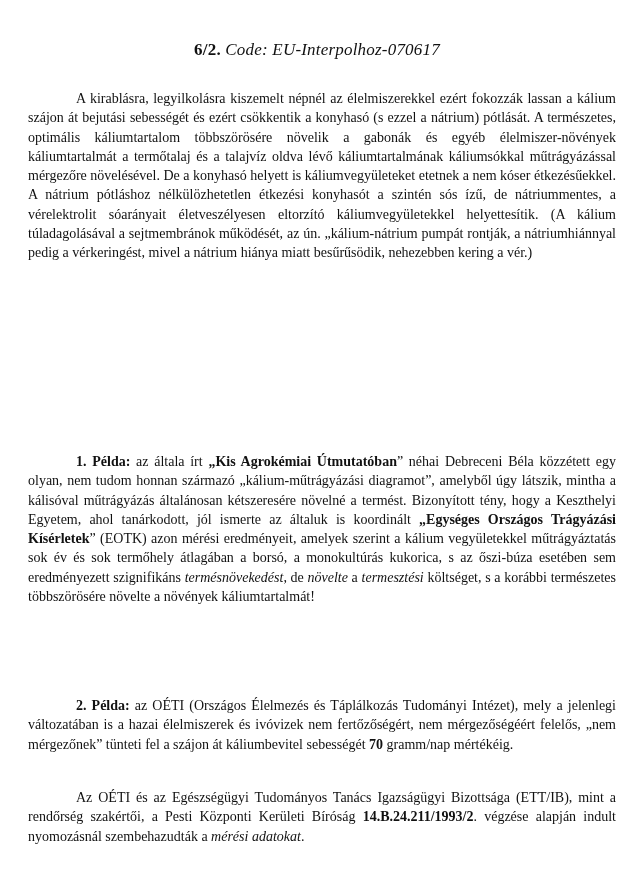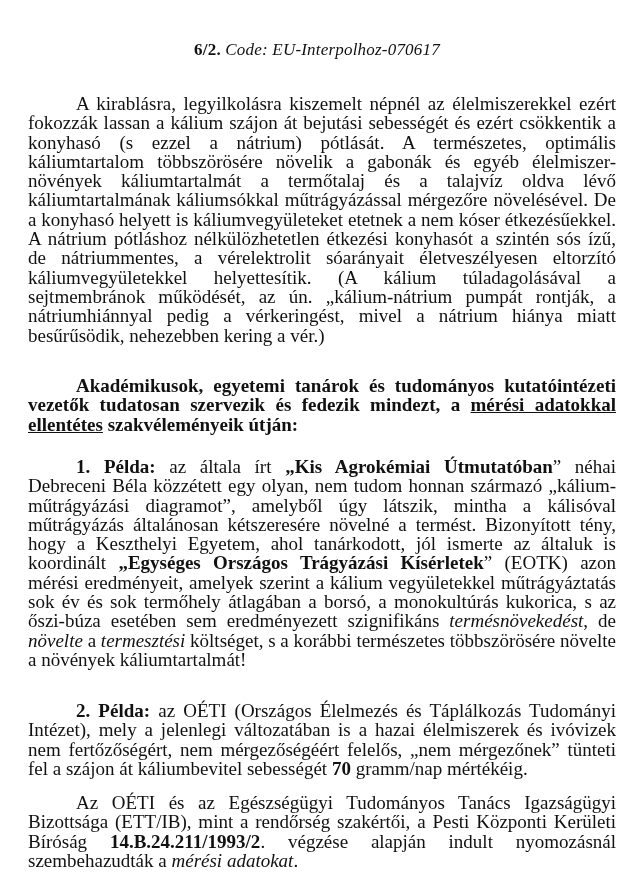--- a/index.html
+++ b/index.html
@@ -9,21 +9,21 @@
       color: #111111;
     }
     .page { position: absolute; left: 0; top: 0; width: 634px; height: 879px; }
     .header {
       position: absolute; top: 8px; left: 0; width: 634px; text-align: center;
       font-size: 17px; font-style: italic; letter-spacing: 0.2px; margin-top: 32px;
     }
     .header b { font-style: normal; font-weight: bold; }
     .para {
       position: absolute; left: 28px; width: 588px;
-      font-size: 19px; line-height: 19.3px; text-align: justify;
+      font-size: 14px; line-height: 19.3px; text-align: justify;
       text-align-last: left;
     }
     .para .indent { display: inline-block; width: 48px; }
     .bold { font-weight: bold; }
     .ital { font-style: italic; margin-top: 20px; }
     .u { text-decoration: underline; }
     #p1 { top: 75px; }
     #p2 { top: 357px; }
     #p3 { top: 438px; }
     #p4 { top: 682px; }
@@ -34,21 +34,20 @@
 
 <div class="page">
 
   <div class="header">
     <b>6/2.</b>
     <span>Code: EU-Interpolhoz-070617</span>
   </div>
 
   <p class="para" id="p1"><span class="indent"></span><span>A kirablásra, legyilkolásra kiszemelt népnél az élelmiszerekkel ezért fokozzák lassan a kálium szájon át bejutási sebességét és ezért csökkentik a konyhasó (s ezzel a nátrium) pótlását. A természetes, optimális káliumtartalom többszörösére növelik a gabonák és egyéb élelmiszer-növények káliumtartalmát a termőtalaj és a talajvíz oldva lévő káliumtartalmának káliumsókkal műtrágyázással mérgezőre növelésével. De a konyhasó helyett is káliumvegyületeket etetnek a nem kóser étkezésűekkel. A nátrium pótláshoz nélkülözhetetlen étkezési konyhasót a szintén sós ízű, de nátriummentes, a vérelektrolit sóarányait életveszélyesen eltorzító káliumvegyületekkel helyettesítik. (A kálium túladagolásával a sejtmembránok működését, az ún. „kálium-nátrium pumpát rontják, a nátriumhiánnyal pedig a vérkeringést, mivel a nátrium hiánya miatt besűrűsödik, nehezebben kering a vér.)</span></p>
 
-  <p class="para" id="p2"><span class="indent"></span><span class="bold">Akadémikusok, egyetemi tanárok és tudományos kutatóintézeti vezetők tudatosan szervezik és fedezik mindezt, a </span><span class="bold u">mérési adatokkal ellentétes</span><span class="bold"> szakvéleményeik útján:</span></p>
 
   <p class="para" id="p3"><span class="indent"></span><span class="bold">1. Példa:</span><span> az általa írt </span><span class="bold">„Kis Agrokémiai Útmutatóban</span><span>” néhai Debreceni Béla közzétett egy olyan, nem tudom honnan származó „kálium-műtrágyázási diagramot”, amelyből úgy látszik, mintha a kálisóval műtrágyázás általánosan kétszeresére növelné a termést. Bizonyított tény, hogy a Keszthelyi Egyetem, ahol tanárkodott, jól ismerte az általuk is koordinált </span><span class="bold">„Egységes Országos Trágyázási Kísérletek</span><span>” (EOTK) azon mérési eredményeit, amelyek szerint a kálium vegyületekkel műtrágyáztatás sok év és sok termőhely átlagában a borsó, a monokultúrás kukorica, s az őszi-búza esetében sem eredményezett szignifikáns </span><span class="ital">termésnövekedést</span><span>, de </span><span class="ital">növelte</span><span> a </span><span class="ital">termesztési</span><span> költséget, s a korábbi természetes többszörösére növelte a növények káliumtartalmát!</span></p>
 
   <p class="para" id="p4"><span class="indent"></span><span class="bold">2. Példa:</span><span> az OÉTI (Országos Élelmezés és Táplálkozás Tudományi Intézet), mely a jelenlegi változatában is a hazai élelmiszerek és ivóvizek nem fertőzőségért, nem mérgezőségéért felelős, „nem mérgezőnek” tünteti fel a szájon át káliumbevitel sebességét </span><span class="bold">70</span><span> gramm/nap mértékéig.</span></p>
 
   <p class="para" id="p5"><span class="indent"></span><span>Az OÉTI és az Egészségügyi Tudományos Tanács Igazságügyi Bizottsága (ETT/IB), mint a rendőrség szakértői, a Pesti Központi Kerületi Bíróság </span><span class="bold">14.B.24.211/1993/2</span><span>. végzése alapján indult nyomozásnál szembehazudták a </span><span class="ital">mérési adatokat</span><span>.</span></p>
 
 </div>
 
 </body></html>

